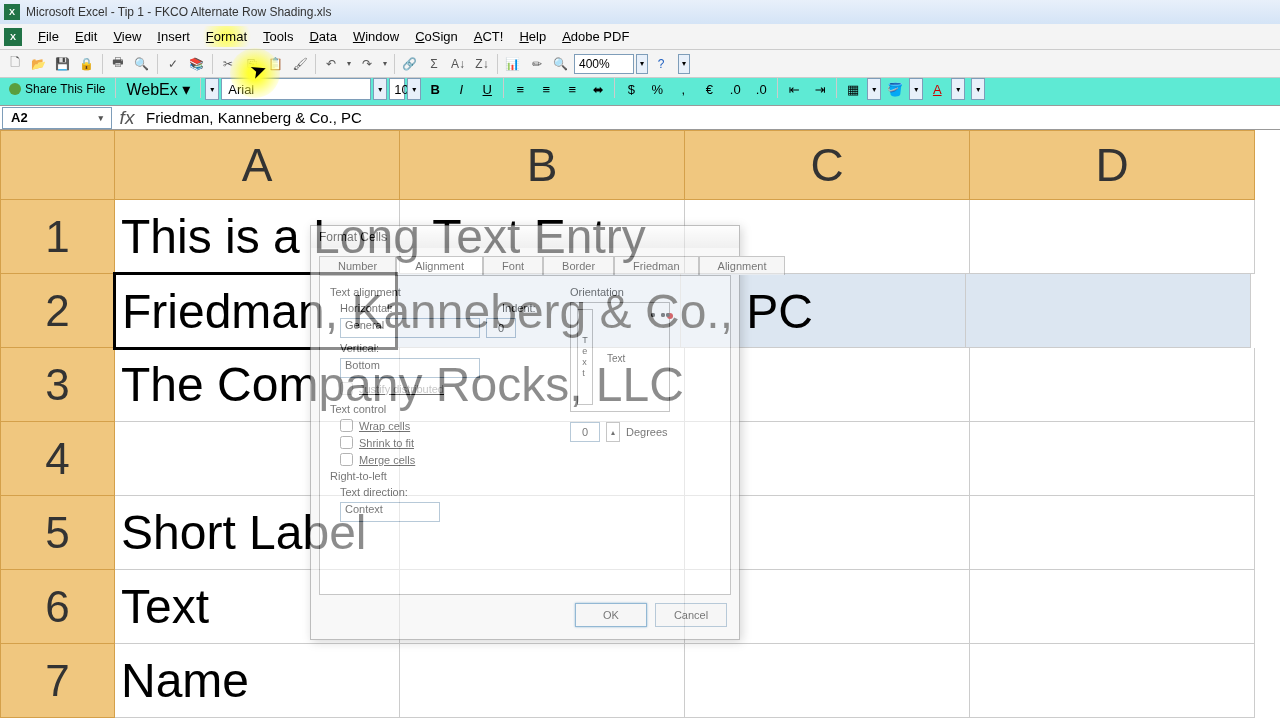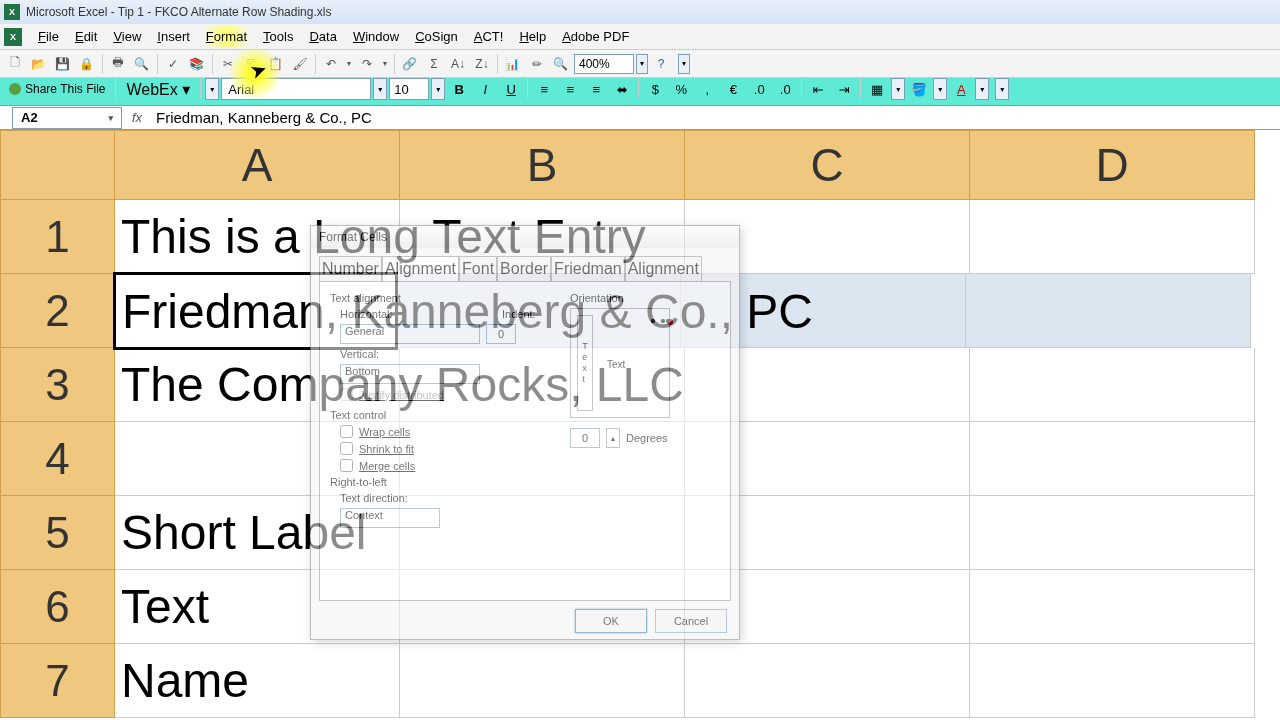--- a/index.html
+++ b/index.html
@@ -20,47 +20,47 @@
   .toolbar .sep { width: 1px; height: 20px; background: #ccc; margin: 0 2px; }
   .toolbar .zoom { width: 60px; height: 20px; border: 1px solid #7e9db9; font-size: 12px; padding: 0 4px; display: flex; align-items: center; background: #fff; }
   .toolbar .dd { width: 12px; height: 20px; border: 1px solid #7e9db9; background: #e8f0fa; display: flex; align-items: center; justify-content: center; font-size: 8px; }
 
   .toolbar2 { height: 28px; background: #5eead4; display: flex; padding: 0 3px; border-bottom: 1px solid #999; gap: 2px; }
   .toolbar2 .share { height: 22px; padding: 0 6px; display: flex; align-items: center; font-size: 12px; gap: 4px; }
   .toolbar2 .share .dot { width: 12px; height: 12px; background: #5a9e3e; border-radius: 50%; }
   .toolbar2 .webex { height: 22px; padding: 0 6px; display: flex; align-items: center; font-size: 16px; }
   .toolbar2 .sep { width: 1px; height: 20px; background: #ccc; margin: 0 2px; }
   .toolbar2 .font { width: 150px; height: 22px; border: 1px solid #7e9db9; background: #fff; padding: 0 6px; display: flex; align-items: center; font-size: 13px; }
-  .toolbar2 .size { width: 40px; height: 22px; border: 1px solid #7e9db9; background: #fff; padding: 0 4px; display: flex; align-items: center; font-size: 13px; }
+  .toolbar2 .size { width: 16px; height: 22px; border: 1px solid #7e9db9; background: #fff; padding: 0 4px; display: flex; align-items: center; font-size: 13px; }
   .toolbar2 .btn { width: 24px; height: 22px; display: flex; align-items: center; justify-content: center; font-size: 13px; }
   .toolbar2 .dd { width: 14px; height: 22px; border: 1px solid #7e9db9; background: #e8f0fa; display: flex; align-items: center; justify-content: center; font-size: 8px; }
 
   .namebox-row { height: 24px; display: flex; align-items: center; border-bottom: 1px solid #999; }
-  .namebox { width: 110px; height: 22px; border: 1px solid #7e9db9; background: #fff; display: flex; align-items: center; padding: 0 8px; font-size: 13px; font-weight: bold; margin-left: 12px; }
+  .namebox { width: 110px; height: 22px; border: 1px solid #7e9db9; background: #fff; display: flex; align-items: center; padding: 0 8px; font-size: 13px; font-weight: bold; margin-left: 2px; }
   .namebox .dd { margin-left: auto; font-size: 9px; color: #555; }
-  .fx { width: 30px; text-align: center; font-style: italic; font-size: 13px; color: #555; }
+  .fx { width: 30px; text-align: center; font-style: italic; font-size: 19px; color: #555; }
   .formula { flex: 1; font-size: 15px; padding: 0 4px; }
 
   .grid { position: relative; }
   .colheads { display: flex; height: 70px; }
   .corner { width: 115px; background: #f0c77f; border: 1px solid #d4a04a; }
   .colhead { flex: 0 0 285px; background: #f0c77f; border: 1px solid #d4a04a; border-left: none; display: flex; align-items: center; justify-content: center; font-size: 46px; font-family: Arial; color: #333; }
   .row { display: flex; height: 74px; }
   .rowhead { width: 115px; background: #f0c77f; border: 1px solid #d4a04a; border-top: none; display: flex; align-items: center; justify-content: center; font-size: 44px; color: #333; }
   .cell { flex: 0 0 285px; border-right: 1px solid #ccc; border-bottom: 1px solid #ccc; display: flex; align-items: center; padding: 0 10px; font-size: 48px; font-family: Arial; color: #000; white-space: nowrap; overflow: visible; position: relative; }
   .cell.spill { overflow: visible; }
   .cell .content { position: absolute; left: 6px; white-space: nowrap; }
   .row.selected .cell { background: #dce6f1; }
   .row.selected .cell.active { background: #fff; border: 3px solid #000; margin: -2px; z-index: 1; }
 
   
   .dialog { position: absolute; left: 310px; top: 225px; width: 430px; height: 415px; background: #f4f4f4; border: 1px solid #888; box-shadow: 2px 2px 10px rgba(0,0,0,0.3); opacity: 0.55; font-size: 11px; z-index: 10; }
   .dialog .dlg-title { height: 22px; background: linear-gradient(#fdfdfd,#e4e4e4); padding: 0 8px; display: flex; align-items: center; font-size: 12px; }
   .dialog .tabs { display: flex; margin: 8px 8px 0 8px; }
-  .dialog .tab { padding: 3px 2px; border: 1px solid #999; border-bottom: none; background: #f0f0f0; font-size: 16px; }
+  .dialog .tab { padding: 3px 18px; border: 1px solid #999; border-bottom: none; background: #f0f0f0; font-size: 11px; }
   .dialog .tab.active { background: #fff; }
   .dialog .panel { margin: 0 8px; border: 1px solid #999; background: #fff; padding: 10px; height: 320px; position: relative; }
   .dialog .group-label { font-size: 11px; margin-bottom: 4px; }
   .dialog .field-row { display: flex; align-items: center; margin: 4px 0 2px 10px; font-size: 11px; gap: 6px; }
   .dialog select, .dialog .combo { width: 140px; height: 20px; border: 1px solid #7e9db9; font-size: 11px; background: #fff; padding: 0 4px; }
   .dialog .spin { width: 30px; height: 20px; border: 1px solid #7e9db9; background: #fff; text-align: center; font-size: 11px; }
   .dialog .chk { display: flex; align-items: center; gap: 6px; margin: 4px 0 4px 10px; font-size: 11px; text-decoration: underline; }
   .dialog .chk input { width: 13px; height: 13px; }
   .dialog .orient { position: absolute; left: 250px; top: 10px; width: 150px; }
   .dialog .orient-box { width: 100px; height: 110px; border: 1px solid #999; margin-top: 4px; position: relative; background: #fff; }

